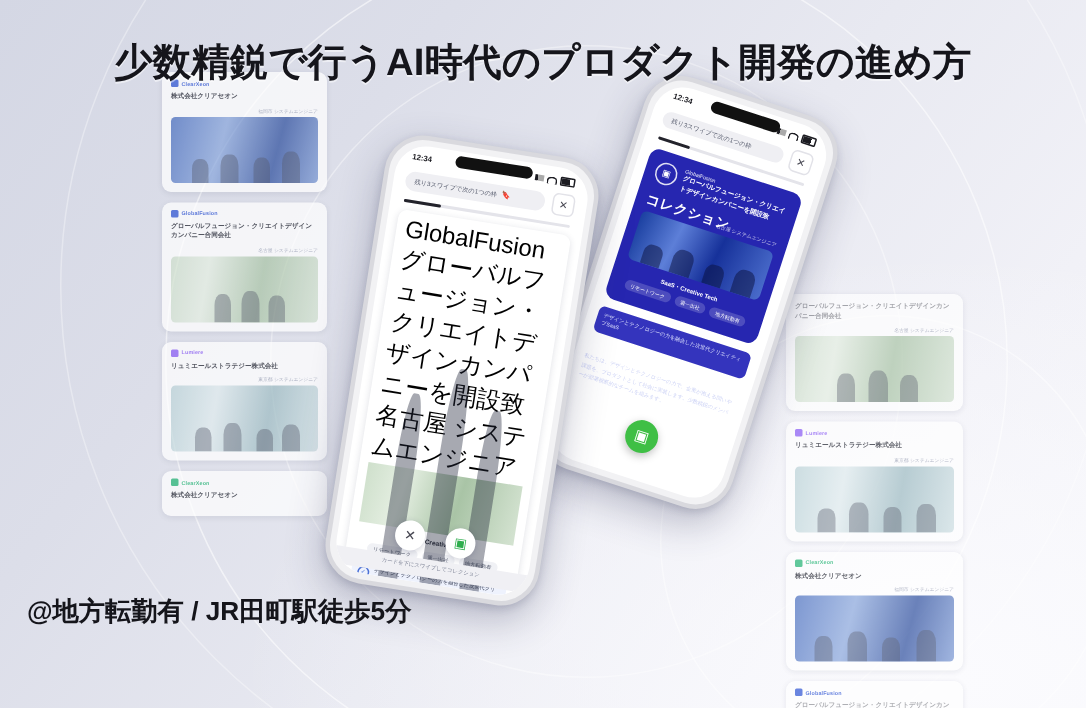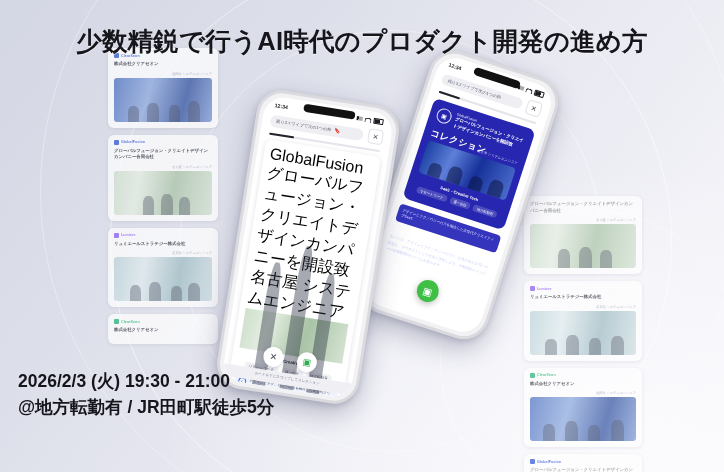--- a/index.html
+++ b/index.html
@@ -356,17 +356,16 @@
           <div class="actbtn green">▣</div>
         </div>
         <div class="hintbar">カードを下にスワイプしてコレクション</div>
       </div>
     </div>
   </div>
 
   <div class="title">少数精鋭で行うAI時代のプロダクト開発の進め方</div>
 
   <div class="footer">
-    <div>2026/2/3 (火) 19:30 - 21:00</div>
     <div>@地方転勤有 / JR田町駅徒歩5分</div>
   </div>
 
 </div>
 
 </body></html>

